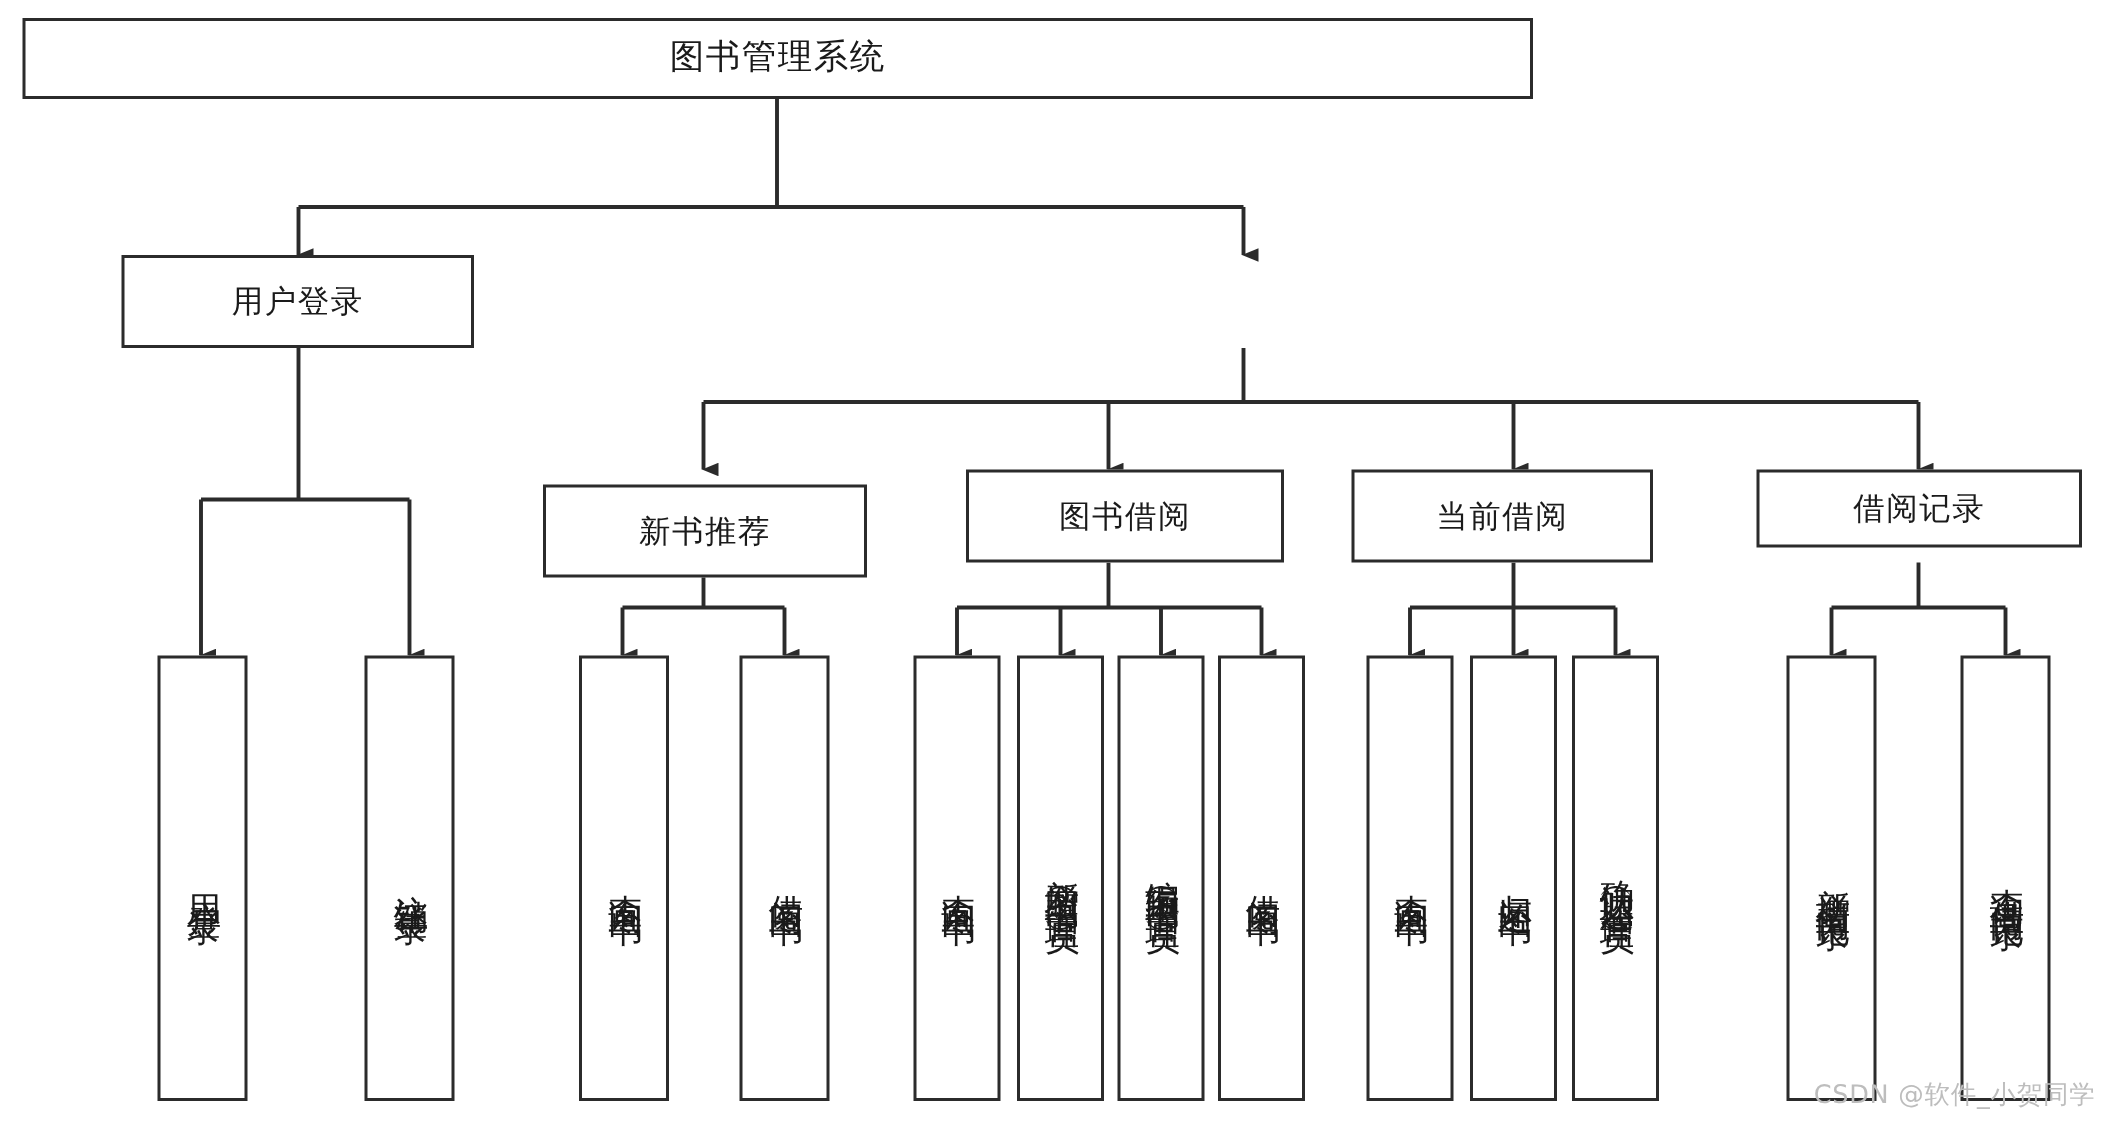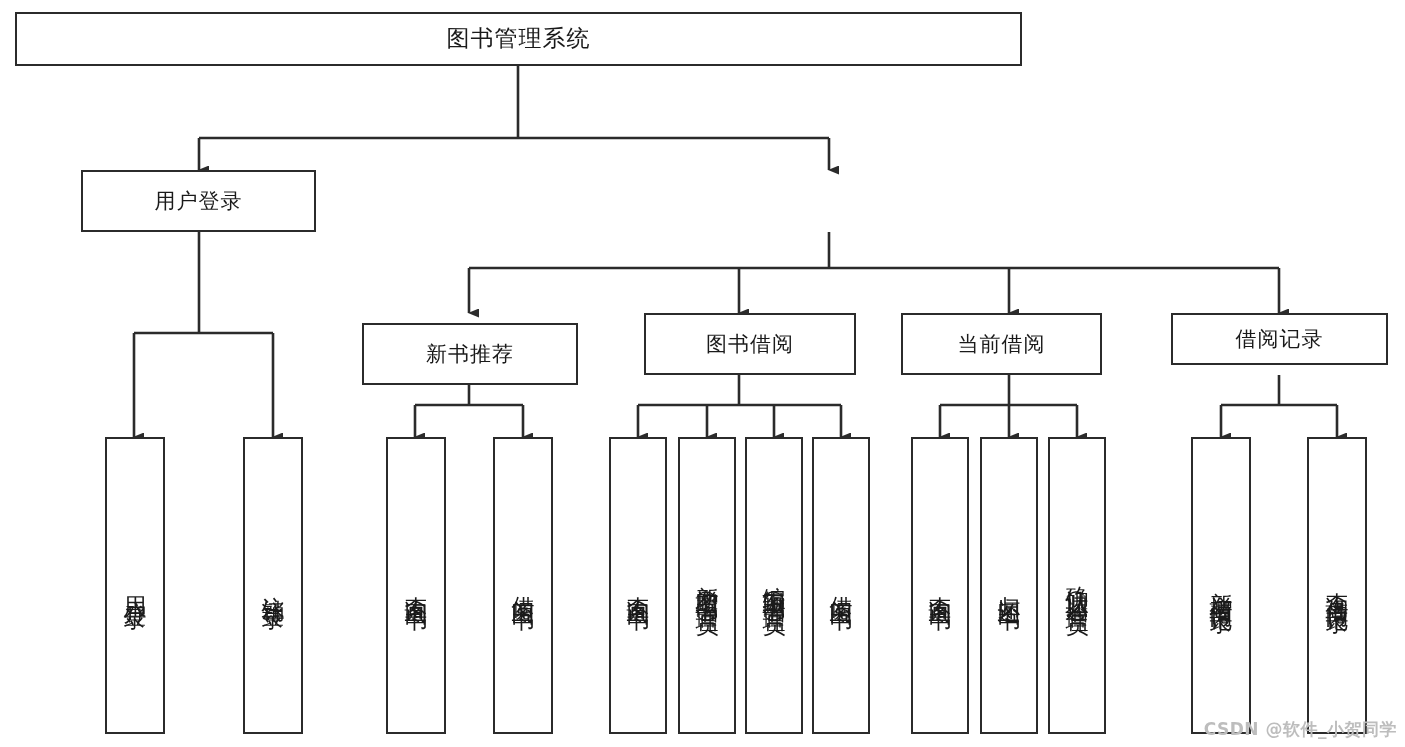--- a/index.html
+++ b/index.html
@@ -70,21 +70,20 @@
   
   #watermark {
     position: absolute;
     right: 8px;
     bottom: 6px;
     font-size: 17px;
     color: #bdbdbd;
     letter-spacing: 0.5px;
     user-select: none;
     white-space: nowrap;
-    font-weight: bold;
   }
 </style>
 </head>
 <body>
 
 <div id="diagram-canvas">
 
   <svg id="connector-layer" viewBox="0 0 1405 747" width="1405" height="747" xmlns="http://www.w3.org/2000/svg">
     <defs>
       <marker id="arrowhead" markerWidth="9" markerHeight="11" refX="4.5" refY="10" orient="auto" markerUnits="userSpaceOnUse">

